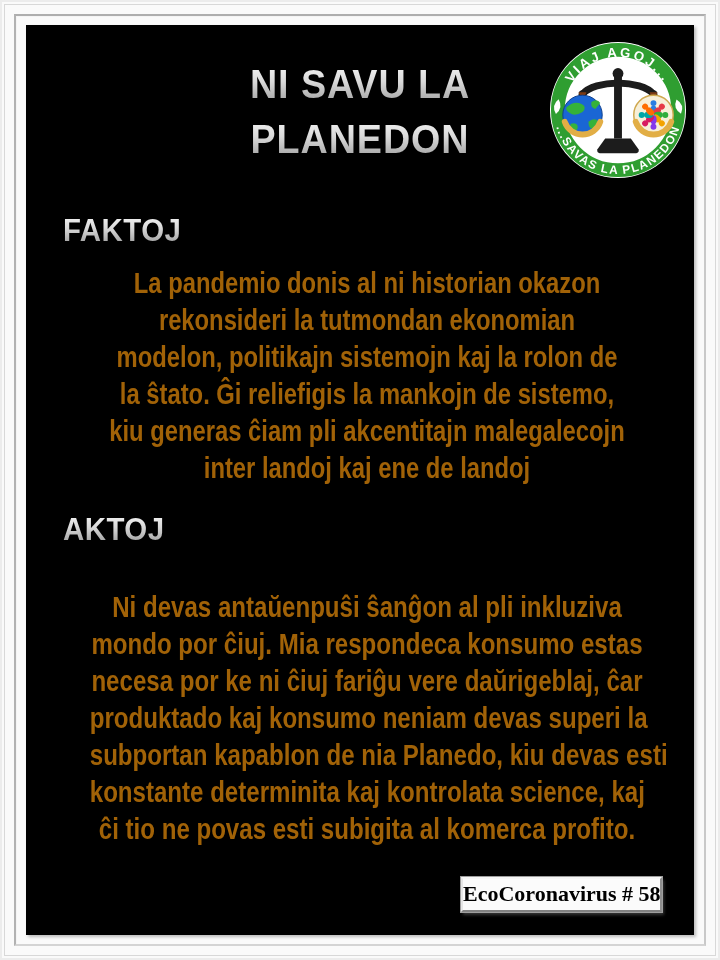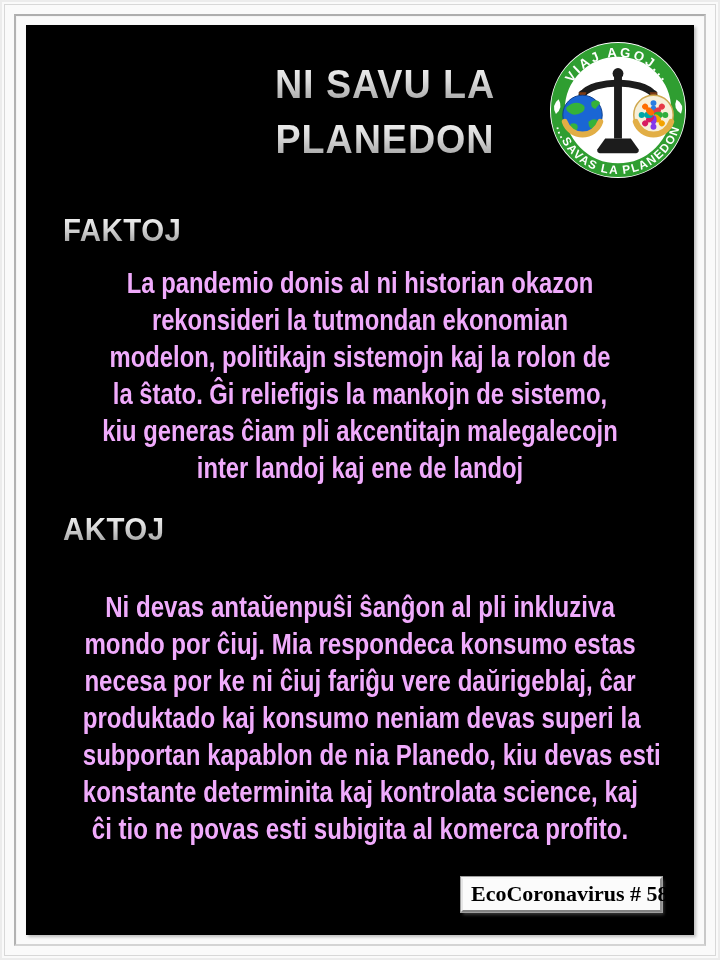--- a/index.html
+++ b/index.html
@@ -23,58 +23,58 @@
     box-shadow: 2px 2px 3px rgba(0,0,0,0.25);
   }
 
   
   .emboss {
     background:linear-gradient(180deg,#ffffff 0%,#d9d9d9 45%,#8b8b8b 100%);
     -webkit-background-clip:text; background-clip:text;
     color:transparent;
   }
 
-  .title-block { position:absolute; left:0; top:32px; width:100%; text-align:center;padding-left:25px; }
+  .title-block { position:absolute; left:0; top:32px; width:100%; text-align:center; }
   .title-line {
     display:block; height:55px; line-height:55px;
     font-size:41px; font-weight:bold; letter-spacing:1px;
     transform:scaleX(0.92); transform-origin:50% 50%;
     white-space:nowrap;
   }
 
   .logo-wrap { position:absolute; left:523px; top:16px; width:138px; height:138px; }
 
   .section-heading {
     position:absolute; height:40px; line-height:40px;
     font-size:32px; font-weight:bold; letter-spacing:0.5px;
     transform:scaleX(0.92); transform-origin:left center;
     white-space:nowrap;
   }
   .heading-facts { left:37px; top:185px; }
   .heading-acts  { left:37px; top:484px; }
 
-  .para { position:absolute; left:0; width:100%; color:#f0abfc; }
+  .para { position:absolute; left:0; width:100%; color:#a16207;padding-left:7px; }
   .para-facts { top:240px; }
   .para-acts  { top:564px; }
   .pline {
     display:block; height:37px; line-height:37px; text-align:center;
     font-size:29px; font-weight:bold; white-space:nowrap;
     transform-origin:50% 50%;
   }
   .para-facts .pline { transform:scaleX(0.82); }
   .para-acts  .pline { transform:scaleX(0.83); }
 
   .issue-badge {
     position:absolute; left:435px; top:852px; width:201px; height:35px;
     box-sizing:border-box; background:#fbfbfb;
     border:2px solid; border-color:#f6f6f6 #8f8f8f #828282 #e6e6e6;
     box-shadow: 0 0 0 1px #9e9e9e, 2px 3px 3px rgba(90,90,90,0.6);
     text-align:center; line-height:30px;
     font-family:"Liberation Serif", serif; font-weight:bold;
-    font-size:22px; color:#000000; white-space:nowrap;padding-left:8px;
+    font-size:22px; color:#000000; white-space:nowrap;
   }
 </style>
 </head>
 <body>
 
 <div class="page">
   <div class="outer-line"></div>
   <div class="groove"></div>
 
   <div class="poster">

